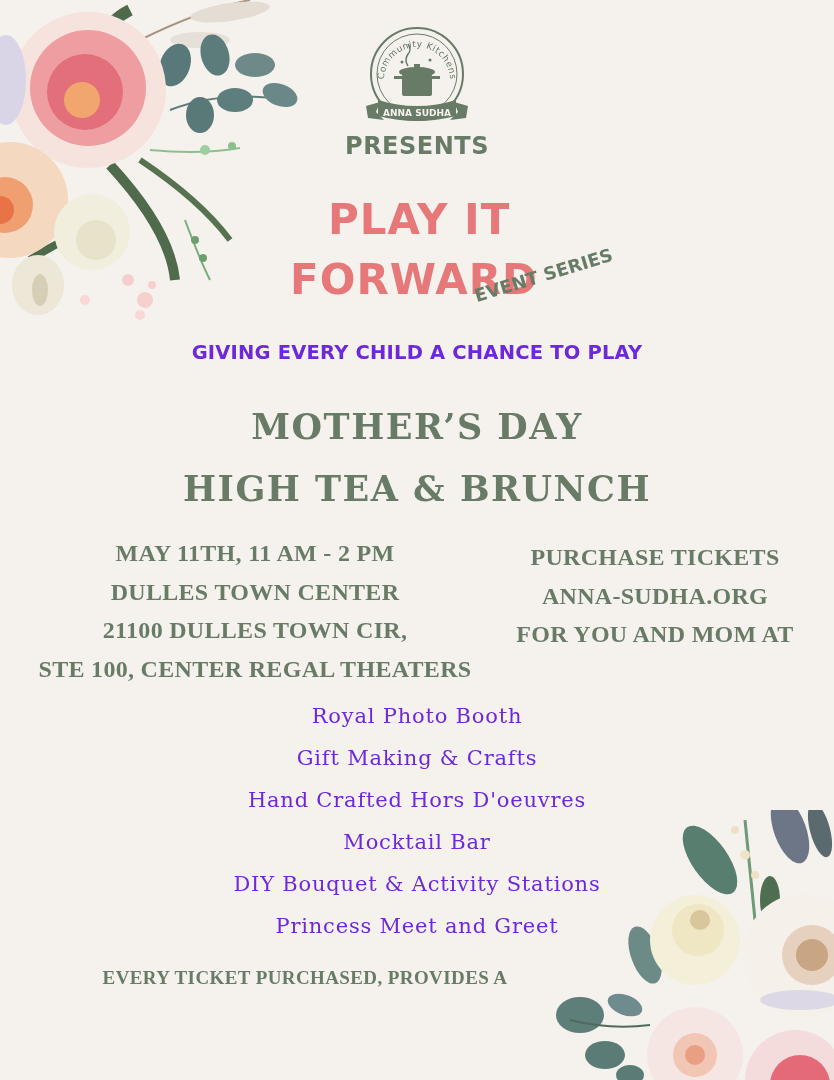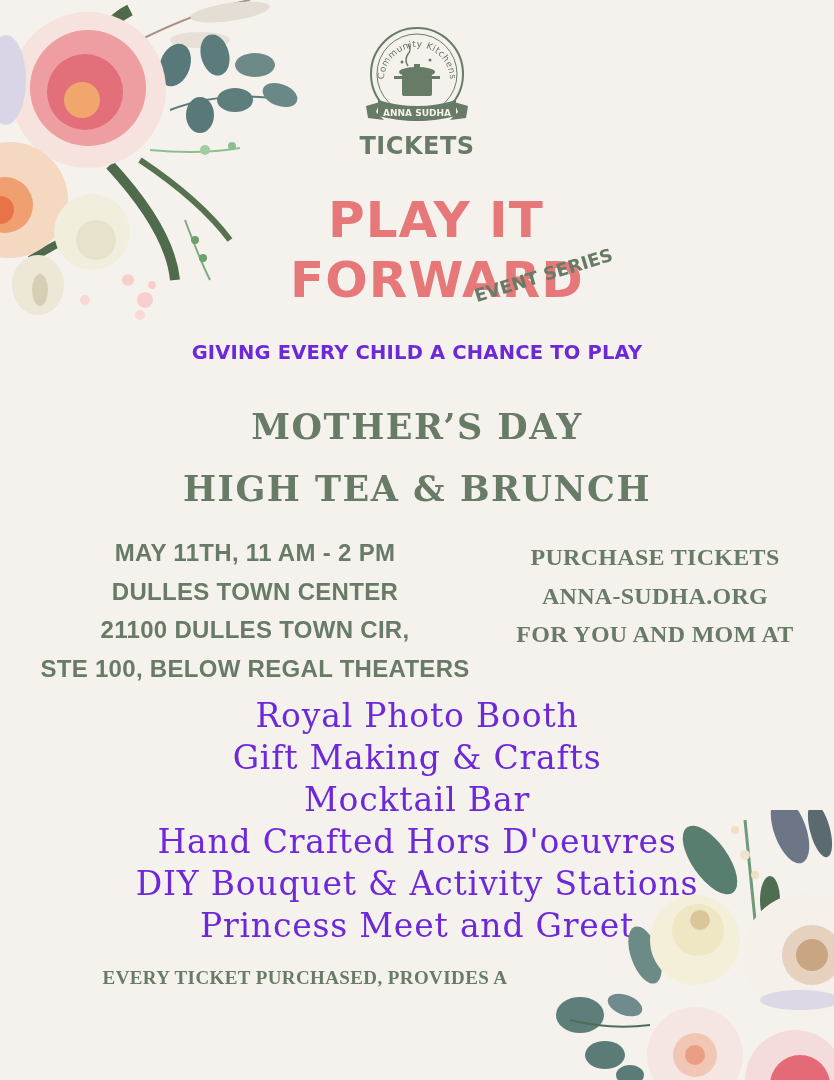--- a/index.html
+++ b/index.html
@@ -22,21 +22,21 @@
 
     .presents {
       left: 0; width: 834px; top: 132px;
       font-family: "DejaVu Sans", sans-serif; font-weight: bold;
       font-size: 24px; letter-spacing: 0.5px;
     }
 
     .title {
       left: 290px; top: 190px; width: 260px;
       font-family: "DejaVu Sans", sans-serif; font-weight: bold;
-      font-size: 50px; line-height: 60px; letter-spacing: 1px;
+      font-size: 42px; line-height: 60px; letter-spacing: 1px;
       color: #e6787a; text-align: center;
     }
     .title .line1 { display: block; margin-left: 30px; text-align: left; padding-left: 8px; }
     .title .line2 { display: block; text-align: left; }
 
     .event-series {
       left: 478px; top: 285px;
       font-family: "DejaVu Sans", sans-serif; font-weight: bold;
       font-size: 18px; color: #677b66; transform: rotate(-17deg);
       transform-origin: left bottom; white-space: nowrap;
@@ -49,33 +49,33 @@
     }
 
     .headline {
       left: 0; width: 834px; top: 396px;
       font-family: "DejaVu Serif", serif; font-weight: bold;
       font-size: 35px; line-height: 62px; letter-spacing: 1.5px;
     }
 
     .details-left {
       left: 10px; width: 490px; top: 534px;
-      font-family: Liberation Sans, sans-serif; font-weight: bold;
+      font-family: Liberation Serif, serif; font-weight: bold;
       font-size: 24px; line-height: 38.5px; letter-spacing: 0.3px;
     }
     .details-right {
       left: 490px; width: 330px; top: 538px;
       font-family: "Liberation Serif", serif; font-weight: bold;
       font-size: 24px; line-height: 38.5px; letter-spacing: 0.3px;
     }
 
     .activities {
       left: 0; width: 834px; top: 695px;
       font-family: "DejaVu Serif", serif;
-      font-size: 33px; line-height: 42px; letter-spacing: 0.8px;
+      font-size: 21px; line-height: 42px; letter-spacing: 0.8px;
     }
 
     .footer-note {
       left: 60px; width: 490px; top: 963px;
       font-family: "Liberation Serif", serif; font-weight: bold;
       font-size: 19px; line-height: 30px; letter-spacing: 0.4px;
     }
     .line { display: block; white-space: nowrap; }
   </style>
 </head>
@@ -150,53 +150,53 @@
     <circle cx="40" cy="40" r="1.5" fill="#677b66"></circle>
     <circle cx="68" cy="38" r="1.5" fill="#677b66"></circle>
   </g>
 
   <path d="M4 84 L18 80 L14 90 L22 98 L6 96 Z" fill="#677b66"></path>
   <path d="M106 84 L92 80 L96 90 L88 98 L104 96 Z" fill="#677b66"></path>
   <path d="M16 78 Q55 90 94 78 L94 94 Q55 104 16 94 Z" fill="#677b66"></path>
   <text x="55" y="94" text-anchor="middle" font-family="DejaVu Sans, sans-serif" font-weight="bold" font-size="9" fill="#f5f2ee">ANNA SUDHA</text>
 </svg>
 
-<div class="abs presents center green">TICKETS</div>
+<div class="abs presents center green">PRESENTS</div>
 
 <div class="abs title">
   <span class="line1">PLAY IT</span>
   <span class="line2">FORWARD</span>
 </div>
 <div class="abs event-series">EVENT SERIES</div>
 
 <div class="abs tagline center pink">GIVING EVERY CHILD A CHANCE TO PLAY</div>
 
 <div class="abs headline center green">
   <span class="line">MOTHER’S DAY</span>
   <span class="line">HIGH TEA &amp; BRUNCH</span>
 </div>
 
 <div class="abs details-left center green">
   <span class="line">MAY 11TH, 11 AM - 2 PM</span>
   <span class="line">DULLES TOWN CENTER</span>
   <span class="line">21100 DULLES TOWN CIR,</span>
-  <span class="line">STE 100, BELOW REGAL THEATERS</span>
+  <span class="line">STE 100, CENTER REGAL THEATERS</span>
 </div>
 
 <div class="abs details-right center green">
   <span class="line">PURCHASE TICKETS</span>
   <span class="line">ANNA-SUDHA.ORG</span>
   <span class="line">FOR YOU AND MOM AT</span>
 </div>
 
 <div class="abs activities center pink">
   <span class="line">Royal Photo Booth</span>
   <span class="line">Gift Making &amp; Crafts</span>
+  <span class="line">Hand Crafted Hors D'oeuvres</span>
   <span class="line">Mocktail Bar</span>
-  <span class="line">Hand Crafted Hors D'oeuvres</span>
   <span class="line">DIY Bouquet &amp; Activity Stations</span>
   <span class="line">Princess Meet and Greet</span>
 </div>
 
 <div class="abs footer-note center green">
   <span class="line">EVERY TICKET PURCHASED, PROVIDES A</span>
 </div>
 
 <svg class="abs floral-br" viewBox="0 0 284 270">
 

